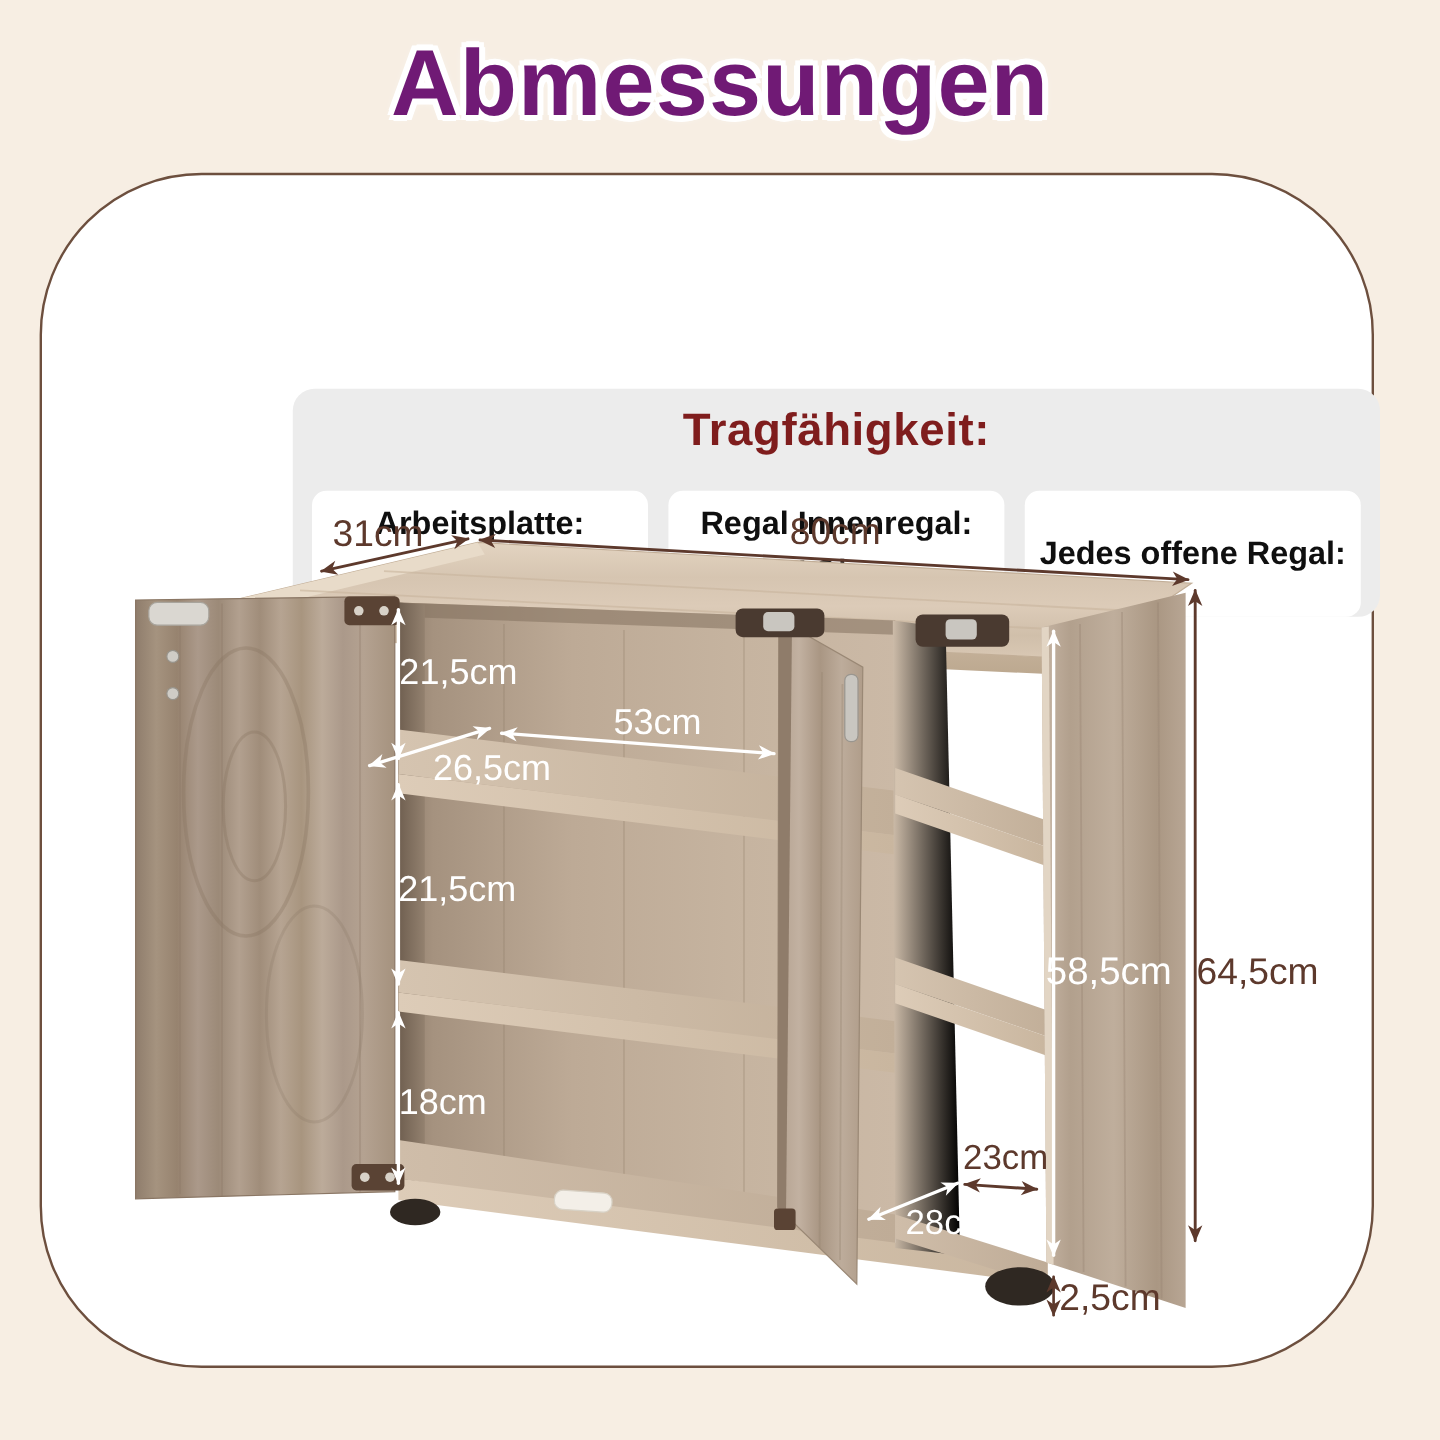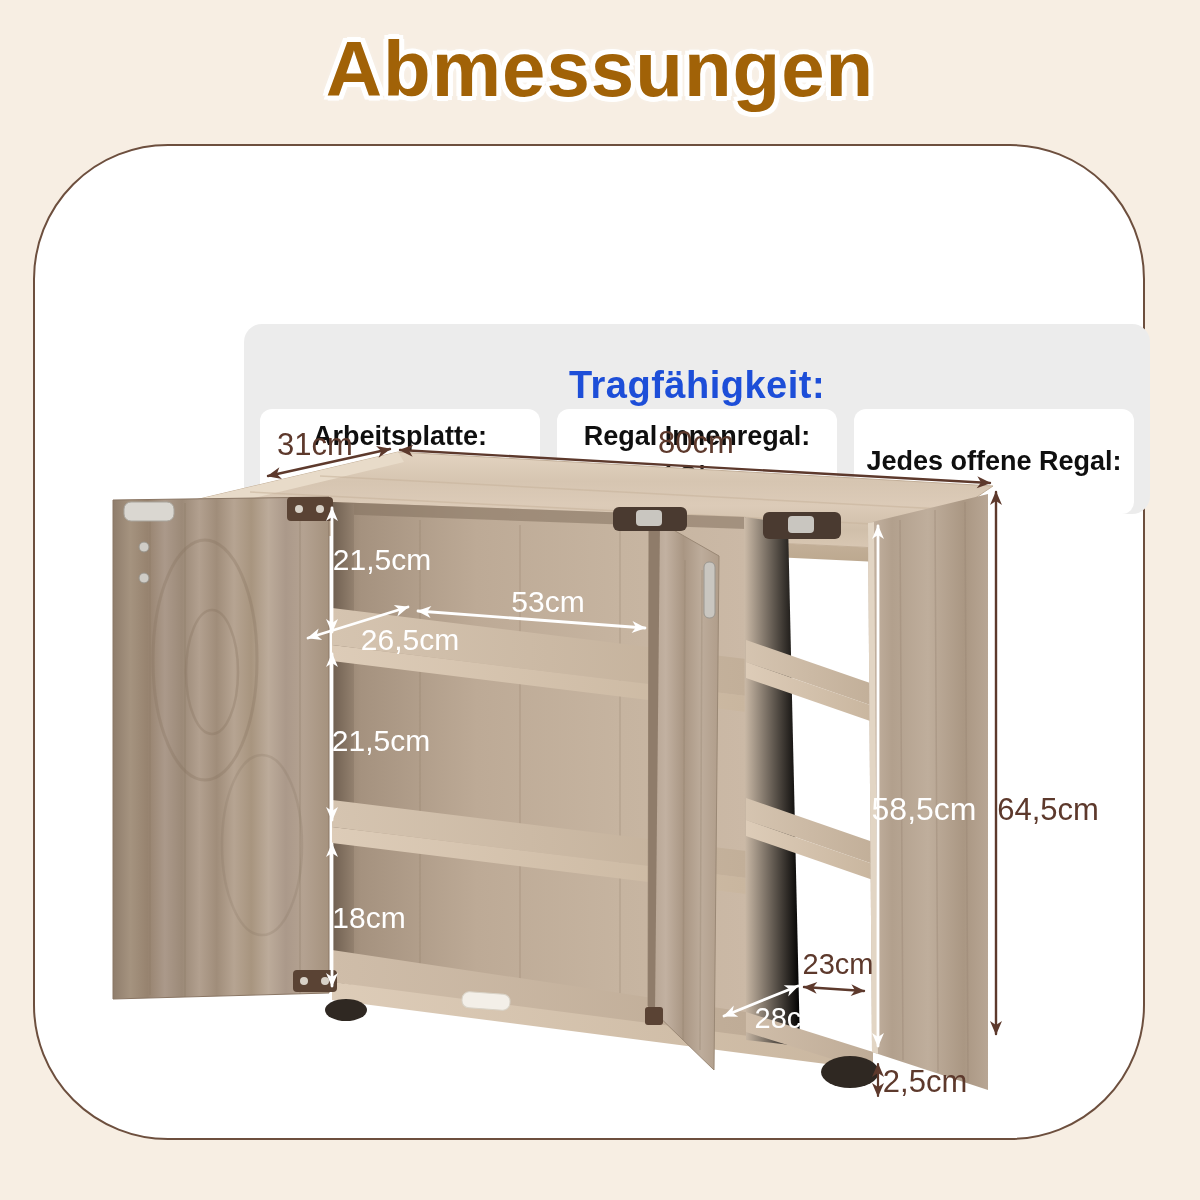--- a/index.html
+++ b/index.html
@@ -3,37 +3,37 @@
 <meta charset="utf-8">
 <style>
   html,body{margin:0;padding:0;}
   body{
     width:1200px;height:1200px;position:relative;overflow:hidden;
     background:#f7eee3;
     font-family:"Liberation Sans", sans-serif;
   }
   .page-title{
     position:absolute;top:24px;left:0;width:1200px;text-align:center;
-    font-size:78px;font-weight:800;letter-spacing:1px;color:#a16207;
+    font-size:78px;font-weight:800;letter-spacing:1px;color:#701a75;
     text-shadow:
       -4px -4px 0 #fff, 4px -4px 0 #fff, -4px 4px 0 #fff, 4px 4px 0 #fff,
       -5px 0 0 #fff, 5px 0 0 #fff, 0 -5px 0 #fff, 0 5px 0 #fff,
       0 0 10px #fff;
   }
   .card{
     position:absolute;left:33px;top:144px;width:1108px;height:992px;
     background:#ffffff;border:2px solid #6d4f3e;border-radius:135px;
   }
   .capacity-panel{
     position:absolute;left:209px;top:178px;width:906px;height:190px;
     background:#ececec;border-radius:18px;
   }
   .capacity-title{
     position:absolute;top:14px;left:0;width:100%;text-align:center;
-    font-size:38px;font-weight:800;color:#1d4ed8;letter-spacing:0.5px;margin-top:26px;
+    font-size:38px;font-weight:800;color:#7f1d1d;letter-spacing:0.5px;
   }
   .capacity-boxes{
     position:absolute;left:16px;right:16px;top:85px;height:105px;
     display:flex;gap:17px;
   }
   .cap-box{
     flex:1;background:#ffffff;border-radius:12px;text-align:center;
     display:flex;flex-direction:column;justify-content:center;
   }
   .cap-label{font-size:27px;font-weight:700;color:#0f0f0f;line-height:1.1;}

